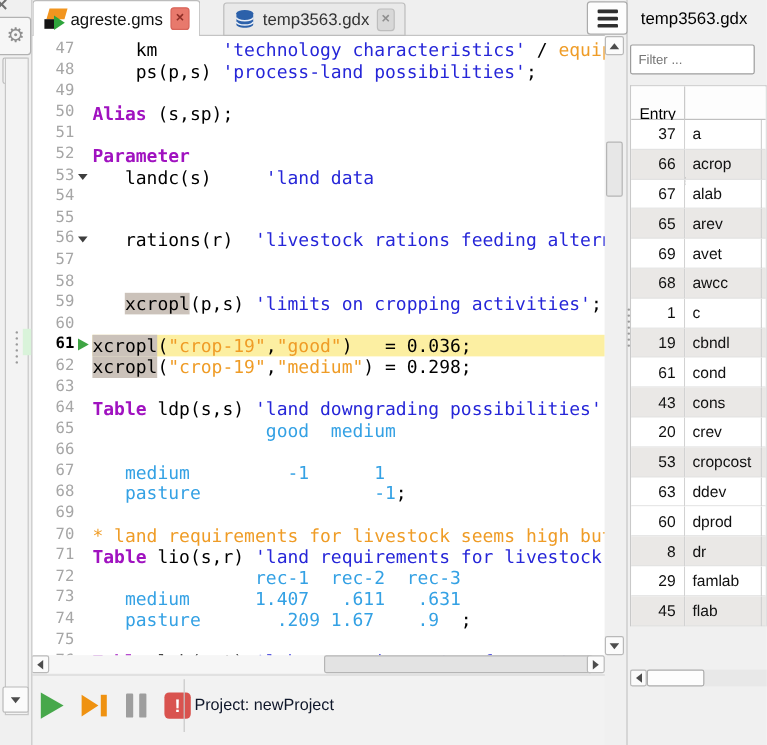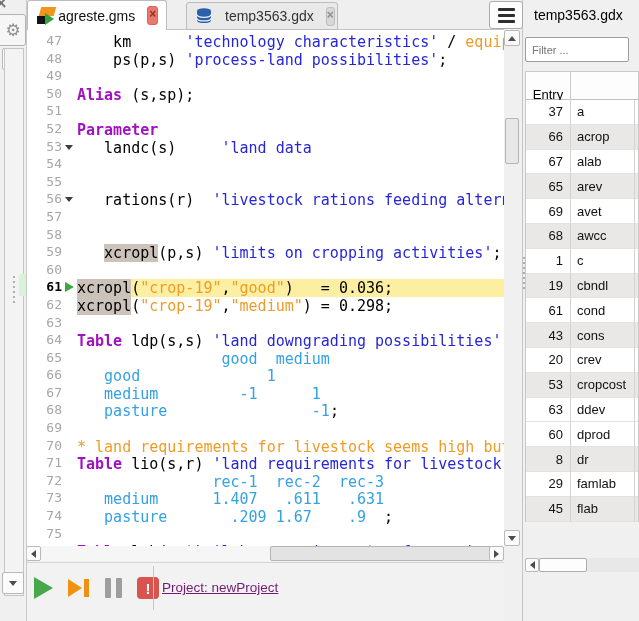--- a/index.html
+++ b/index.html
@@ -23,21 +23,21 @@
         display:flex;align-items:center;justify-content:center;box-sizing:border-box;}
   .sbtn::after{content:'';width:0;height:0;}
   .t-up::after{border-left:4px solid transparent;border-right:4px solid transparent;border-bottom:5px solid #4c4c4c;}
   .t-down::after{border-left:4px solid transparent;border-right:4px solid transparent;border-top:5px solid #4c4c4c;}
   .t-left::after{border-top:4px solid transparent;border-bottom:4px solid transparent;border-right:5px solid #4c4c4c;}
   .t-right::after{border-top:4px solid transparent;border-bottom:4px solid transparent;border-left:5px solid #4c4c4c;}
 
   
   .tabbar{position:absolute;left:26px;top:0;width:478px;height:30px;background:#efefef;
           border-bottom:1px solid #c4c4c4;box-sizing:border-box;}
-  .tab{position:absolute;display:flex;align-items:center;gap:12px;box-sizing:border-box;
+  .tab{position:absolute;display:flex;align-items:center;gap:6px;box-sizing:border-box;
        border:1px solid #bcbcbc;border-radius:3px 3px 0 0;padding:0 8px;font-size:14px;}
   .tab.active{left:1px;top:0;height:30px;background:#ffffff;border-bottom:none;z-index:2;}
   .tab.inactive{left:160px;top:2px;height:28px;background:#e9e9e9;color:#333;}
   .tab-close{width:17px;height:17px;border-radius:3px;text-align:center;line-height:15px;
              font:bold 12px "Liberation Sans",sans-serif;}
   .close-red{background:#e8796c;border:1px solid #d8655a;color:#8f2f27;}
   .close-gray{background:#d8d8d8;border:1px solid #bdbdbd;color:#8f8f8f;}
   .gams-ico{position:relative;width:20px;height:19px;}
   .g-orange{position:absolute;left:4px;top:1px;width:15px;height:9px;background:#f2951f;transform:skewX(-16deg);}
   .g-black{position:absolute;left:1px;bottom:1px;width:8px;height:8px;background:#141414;}
@@ -114,21 +114,21 @@
   .ico-run-to-end{position:relative;width:21px;height:22px;}
   .ico-run-to-end::before{content:'';position:absolute;left:0;top:2px;width:0;height:0;
       border-left:14px solid #ef9211;border-top:9px solid transparent;border-bottom:9px solid transparent;}
   .ico-run-to-end::after{content:'';position:absolute;right:0;top:2px;width:4.5px;height:18px;background:#ef9211;}
   .ico-pause{position:relative;width:17px;height:20px;}
   .ico-pause::before,.ico-pause::after{content:'';position:absolute;top:0;width:6px;height:20px;background:#9e9e9e;border-radius:1px;}
   .ico-pause::before{left:0;} .ico-pause::after{right:0;}
   .ico-interrupt{width:22px;height:22px;background:#d9534f;border-radius:4px;display:flex;
       align-items:center;justify-content:center;color:#fff;font:bold 15px "Liberation Sans",sans-serif;}
   .tb-divider{position:absolute;left:127px;top:3px;width:1px;height:44px;background:#c8c8c8;}
-  .project-label{position:absolute;left:136px;top:17px;font-size:13.5px;color:#701a75;text-decoration:underline;}
+  .project-label{position:absolute;left:136px;top:17px;font-size:13.5px;color:#0f172a;}
 </style>
 </head>
 <body>
 
 <div class="app">
 
   <div class="left-strip">
     <div class="strip-x">×</div>
     <div class="gear-btn">
       <span>⚙</span>
@@ -274,21 +274,20 @@
         <span class="code"><span class="tk-kw">Table</span><span class="tk-pl"> ldp(s,s) </span><span class="tk-str">'land downgrading possibilities'</span></span>
       </div>
       <div class="line">
         <span class="gut">65</span>
         <span class="mark"></span>
         <span class="code"><span class="tk-dat">                good  medium</span></span>
       </div>
       <div class="line">
         <span class="gut">66</span>
         <span class="mark"></span>
-        <span class="code"><span class="tk-dat">   good              1</span></span>
       </div>
       <div class="line">
         <span class="gut">67</span>
         <span class="mark"></span>
         <span class="code"><span class="tk-dat">   medium         -1      1</span></span>
       </div>
       <div class="line">
         <span class="gut">68</span>
         <span class="mark"></span>
         <span class="code"><span class="tk-dat">   pasture                -1</span><span class="tk-pl">;</span></span>

